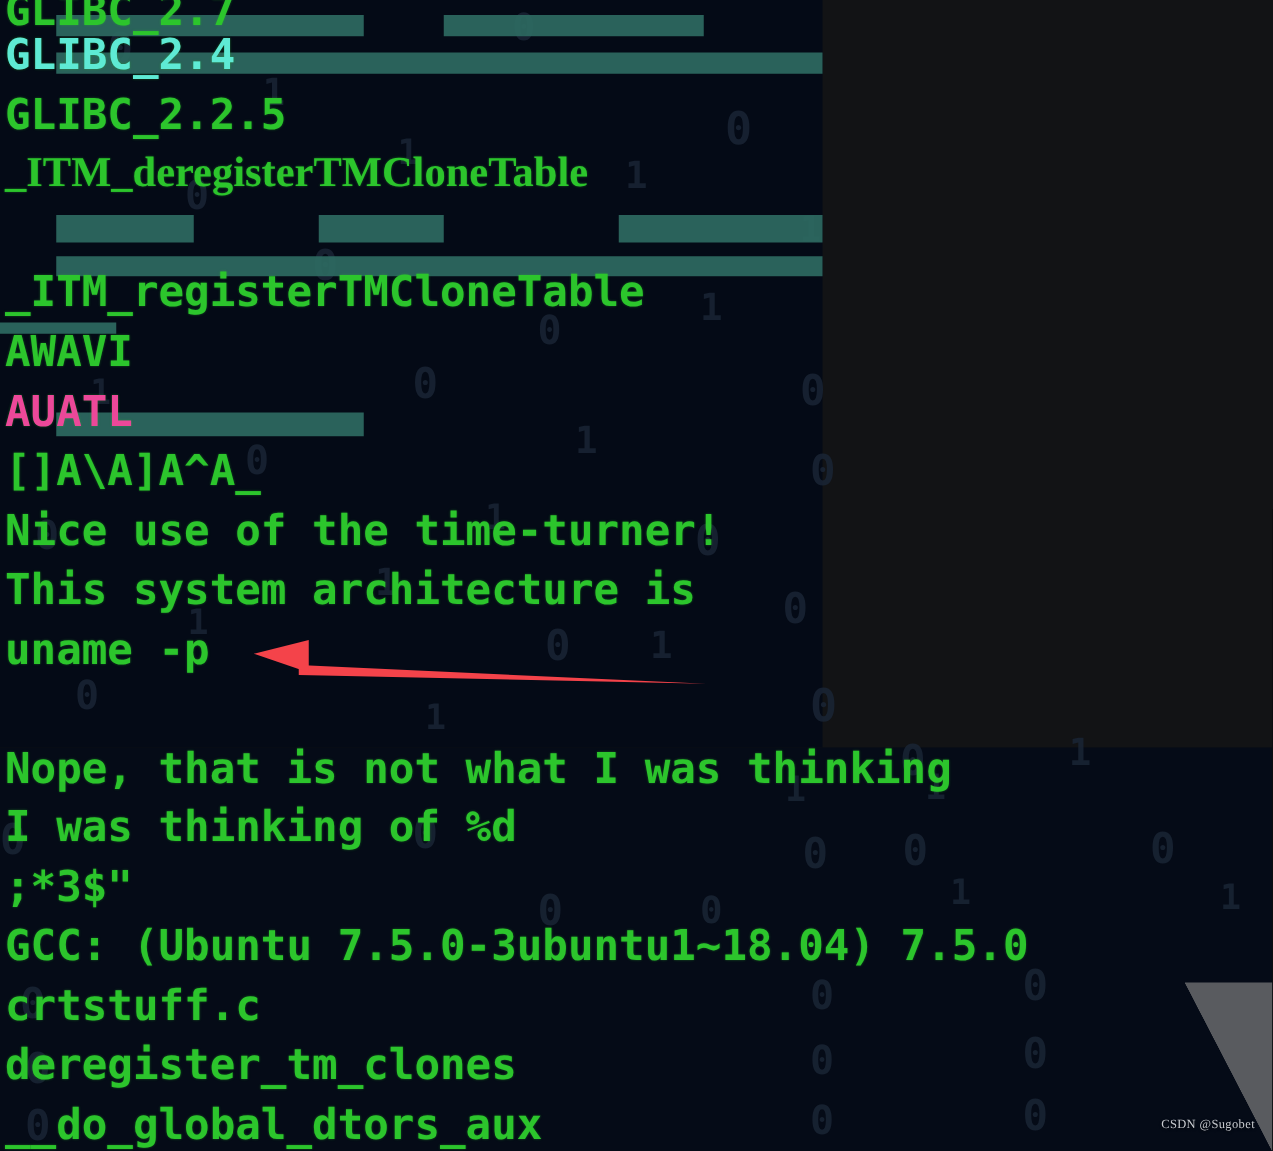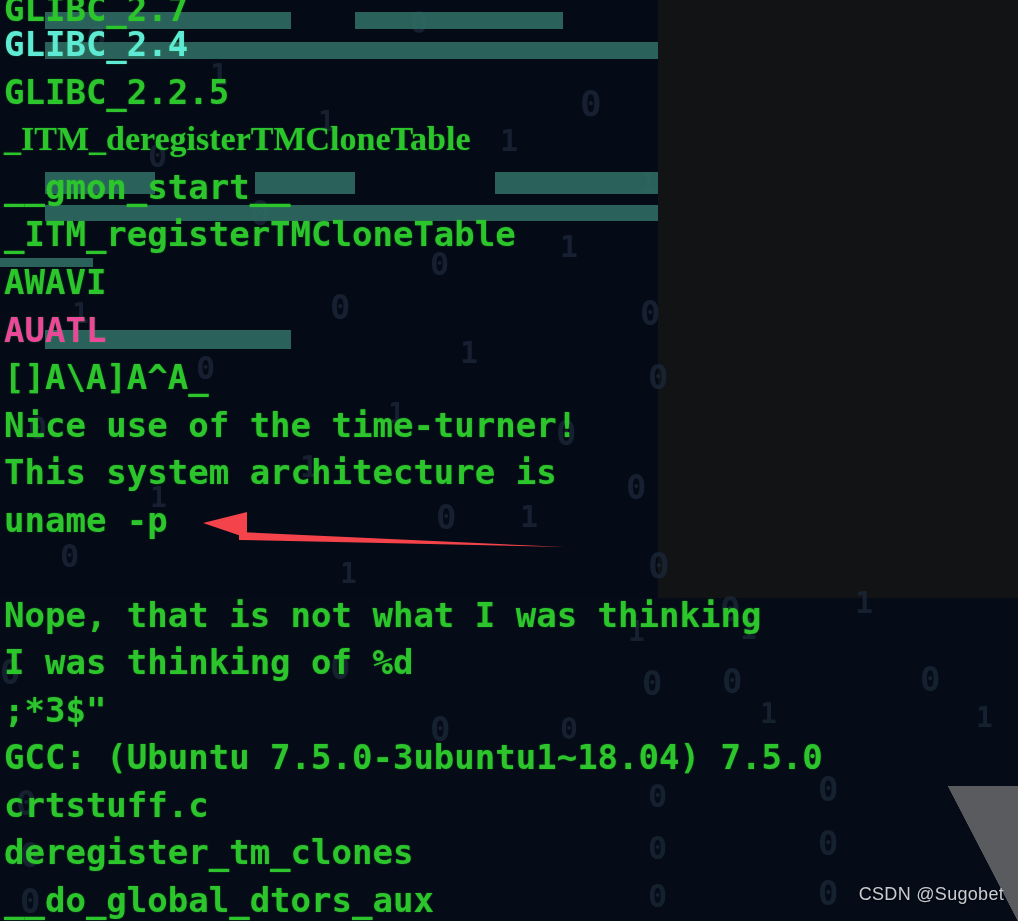--- a/index.html
+++ b/index.html
@@ -92,22 +92,22 @@
   #corner-wedge {
     position: absolute;
     right: 0; bottom: 0;
     width: 70px; height: 135px;
     background: linear-gradient(to bottom left, #595b5f 50%, transparent 50.4%);
   }
   #watermark {
     position: absolute;
     right: 14px; bottom: 16px;
     color: #c9ccd1;
-    font-family: Liberation Sans, sans-serif;
-    font-size: 18px;
+    font-family: Liberation Serif, serif;
+    font-size: 10px;
     letter-spacing: .3px;
     text-shadow: 0 1px 2px rgba(0,0,0,.7);
   }
 </style>
 </head>
 <body>
 
 <div id="screen">
 
   <div id="right-pane"></div>
@@ -177,21 +177,20 @@
       <div class="hl" style="left: 45px; top: 205px; width: 613px; height: 16px; background: rgb(46, 106, 98);"></div>
       <div class="hl" style="left: 0px; top: 258px; width: 93px; height: 9px; background: rgb(46, 106, 98);"></div>
       <div class="hl" style="left: 45px; top: 330px; width: 246px; height: 19px; background: rgb(46, 106, 98);"></div>
     </div>
 
   <div id="console">
       <div class="tline" style="left: 4px; top: -8px; color: rgb(44, 197, 44);">GLIBC_2.7</div>
       <div class="tline" style="left: 4px; top: 27px; color: #5eead4;">GLIBC_2.4</div>
       <div class="tline" style="left: 4px; top: 75px; color: rgb(44, 197, 44);">GLIBC_2.2.5</div>
       <div class="tline" style="left: 4px; top: 122px; color: rgb(44, 197, 44); font-family: Liberation Serif, serif;">_ITM_deregisterTMCloneTable</div>
-      <div class="tline" style="left: 4px; top: 170px; color: rgb(44, 197, 44);">__gmon_start__</div>
       <div class="tline" style="left: 4px; top: 217px; color: rgb(44, 197, 44); text-align: center;">_ITM_registerTMCloneTable</div>
       <div class="tline" style="left: 4px; top: 265px; color: rgb(44, 197, 44);">AWAVI</div>
       <div class="tline" style="left: 4px; top: 313px; color: #ec4899;">AUATL</div>
       <div class="tline" style="left: 4px; top: 360px; color: rgb(44, 197, 44);">[]A\A]A^A_</div>
       <div class="tline" style="left: 4px; top: 408px; color: rgb(44, 197, 44);">Nice use of the time-turner!</div>
       <div class="tline" style="left: 4px; top: 455px; color: rgb(44, 197, 44);">This system architecture is</div>
       <div class="tline" style="left: 4px; top: 503px; color: rgb(44, 197, 44);">uname -p</div>
       <div class="tline" style="left: 4px; top: 598px; color: rgb(44, 197, 44);">Nope, that is not what I was thinking</div>
       <div class="tline" style="left: 4px; top: 645px; color: rgb(44, 197, 44);">I was thinking of %d</div>
       <div class="tline" style="left: 4px; top: 693px; color: rgb(44, 197, 44);">;*3$"</div>

